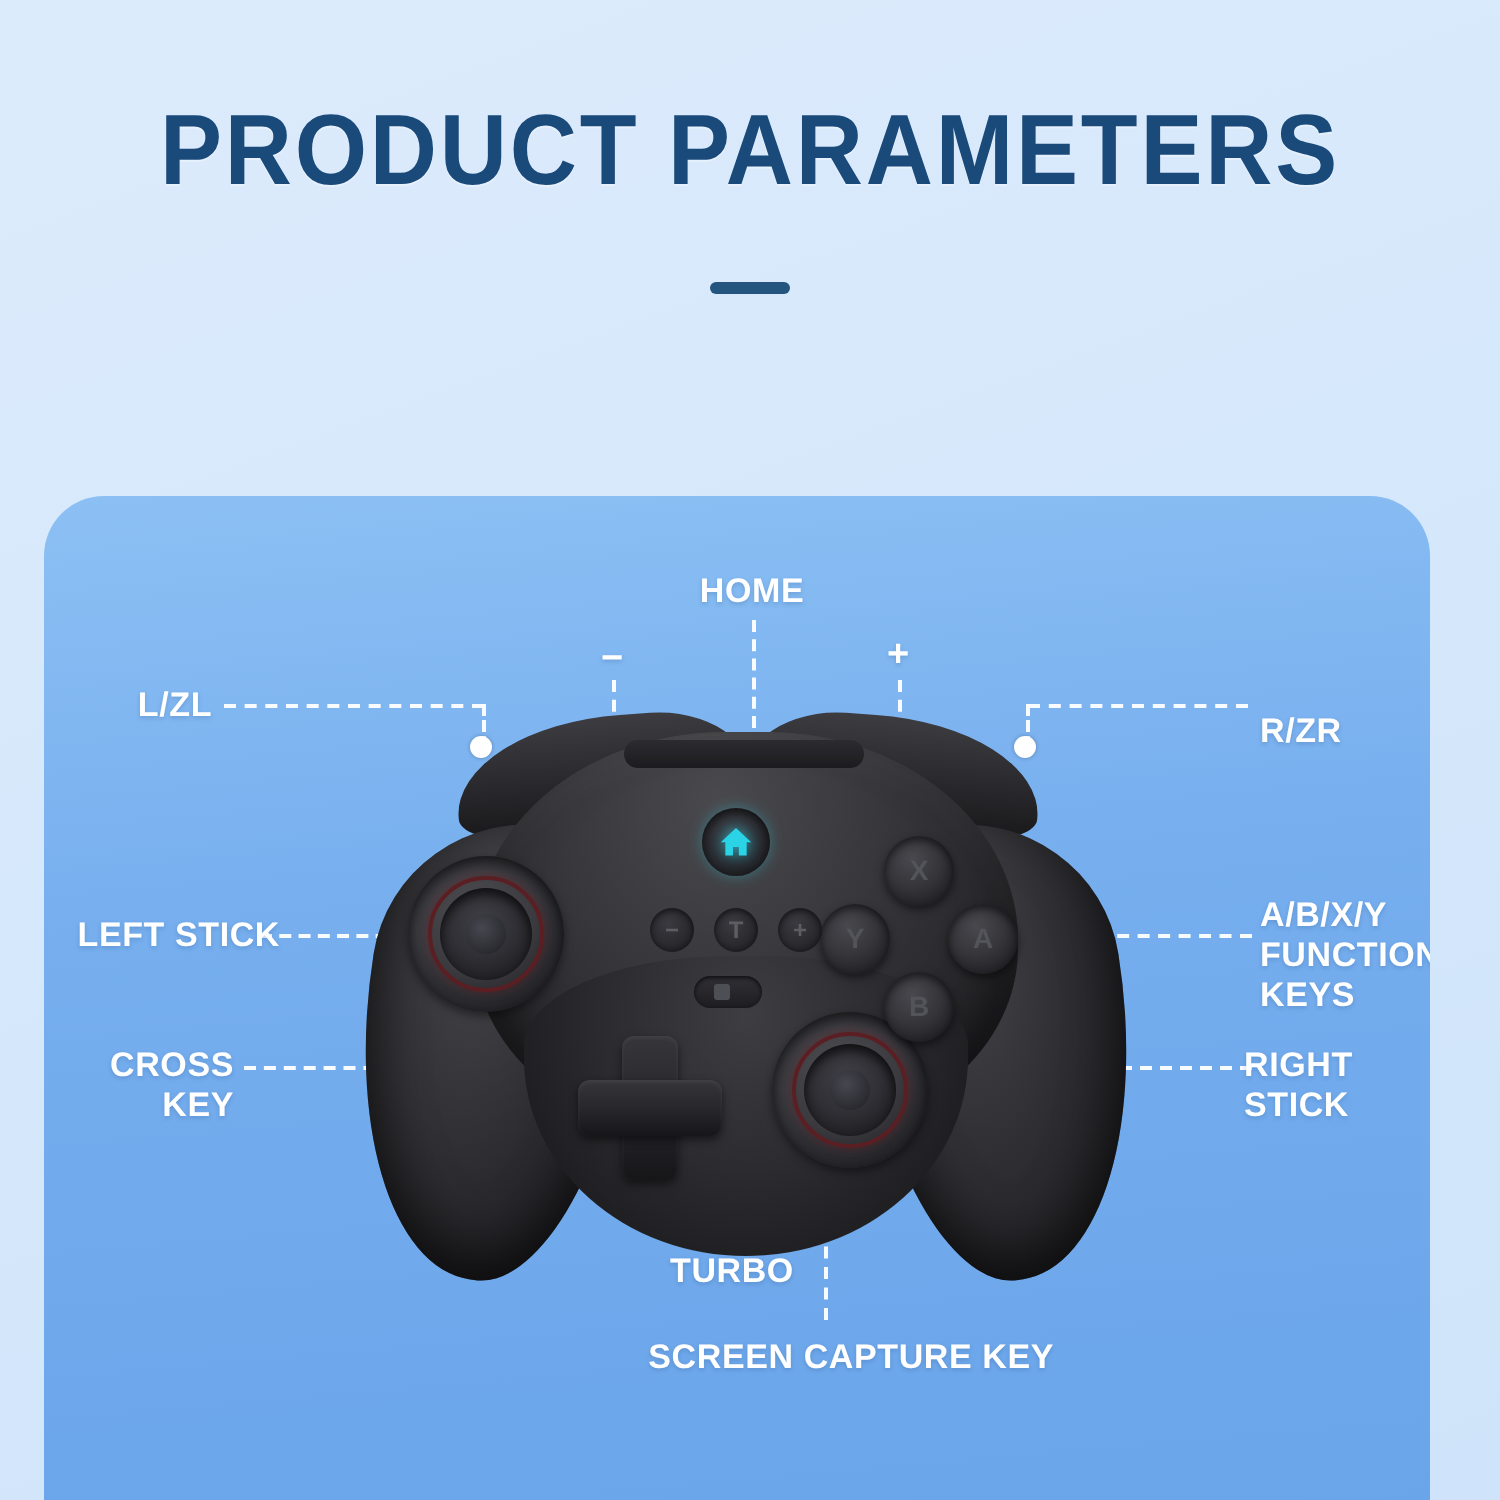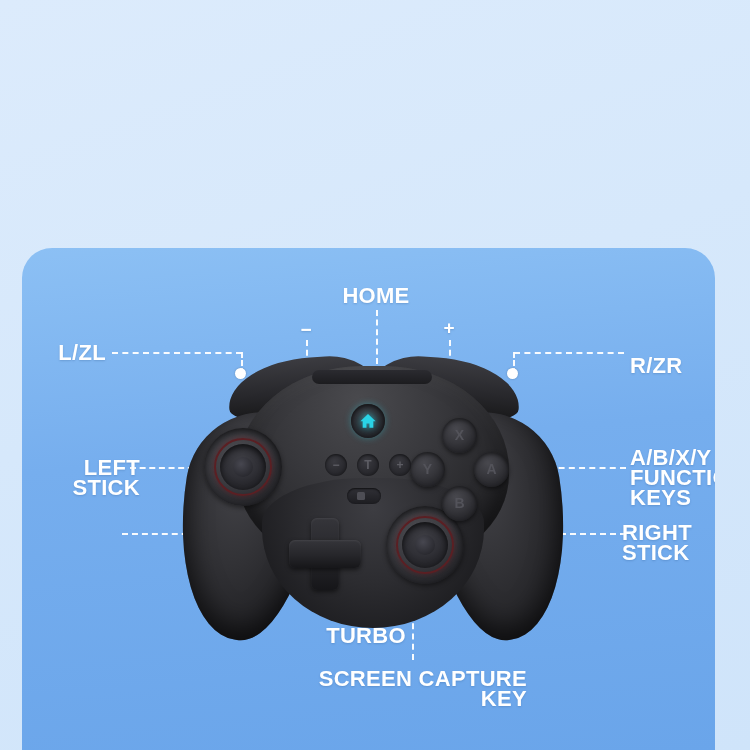--- a/index.html
+++ b/index.html
@@ -62,21 +62,21 @@
     border-top-right-radius: 30px;
     background: linear-gradient(175deg, #8cc0f4 0%, #76aeee 40%, #6aa5ea 100%);
     overflow: hidden;
   }
 
   
   .lbl {
     position: absolute;
     color: #ffffff;
     font-weight: bold;
-    font-size: 22px;
+    font-size: 17px;
     letter-spacing: 0.3px;
     line-height: 20px;
     white-space: pre-line;
     text-shadow: 0 1px 2px rgba(40,80,130,0.25);
   }
   .lbl.right { text-align: left; }
   .lbl.leftal { text-align: right; }
   .lbl.ctr { text-align: center; }
   .sym {
     position: absolute;
@@ -287,20 +287,24 @@
     width: 8px; height: 8px;
     border-radius: 1.5px;
     background: #4e4e55;
   }
 </style>
 </head>
 <body>
 
 <div id="page">
 
+  <div id="header">
+    <div id="title">PRODUCT PARAMETERS</div>
+    <div id="divider"></div>
+  </div>
 
   <div id="panel">
 
     <div class="vline" style="left:354px; top:62px; height:102px;"></div>
     <div class="dot" style="left:349px; top:159px;"></div>
 
     <div class="vline" style="left:284px; top:92px; height:124px;"></div>
     <div class="hline" style="left:284px; top:215px; width:30px;"></div>
     <div class="dot" style="left:308px; top:211px;"></div>
 
@@ -340,20 +344,21 @@
     <div class="sym" style="left:264px; top:72px; width:40px;">−</div>
 
     <div class="sym" style="left:407px; top:70px; width:40px;">+</div>
 
     <div class="lbl leftal" style="left:0px; top:95px; width:84px;">L/ZL</div>
 
     <div class="lbl right" style="left:608px; top:95px; width:86px;margin-top:13px;">R/ZR</div>
 
     <div class="lbl leftal" style="left:15px; top:210px; width:103px;">LEFT STICK</div>
 
+    <div class="lbl leftal" style="left:0px; top:275px; width:95px;">CROSS KEY</div>
 
     <div class="lbl right" style="left:608px; top:200px; width:96px;">A/B/X/Y
 FUNCTION
 KEYS</div>
 
     <div class="lbl right" style="left:600px; top:275px; width:86px;">RIGHT
 STICK</div>
 
     <div class="lbl ctr" style="left:294px; top:378px; width:100px;">TURBO</div>
 

